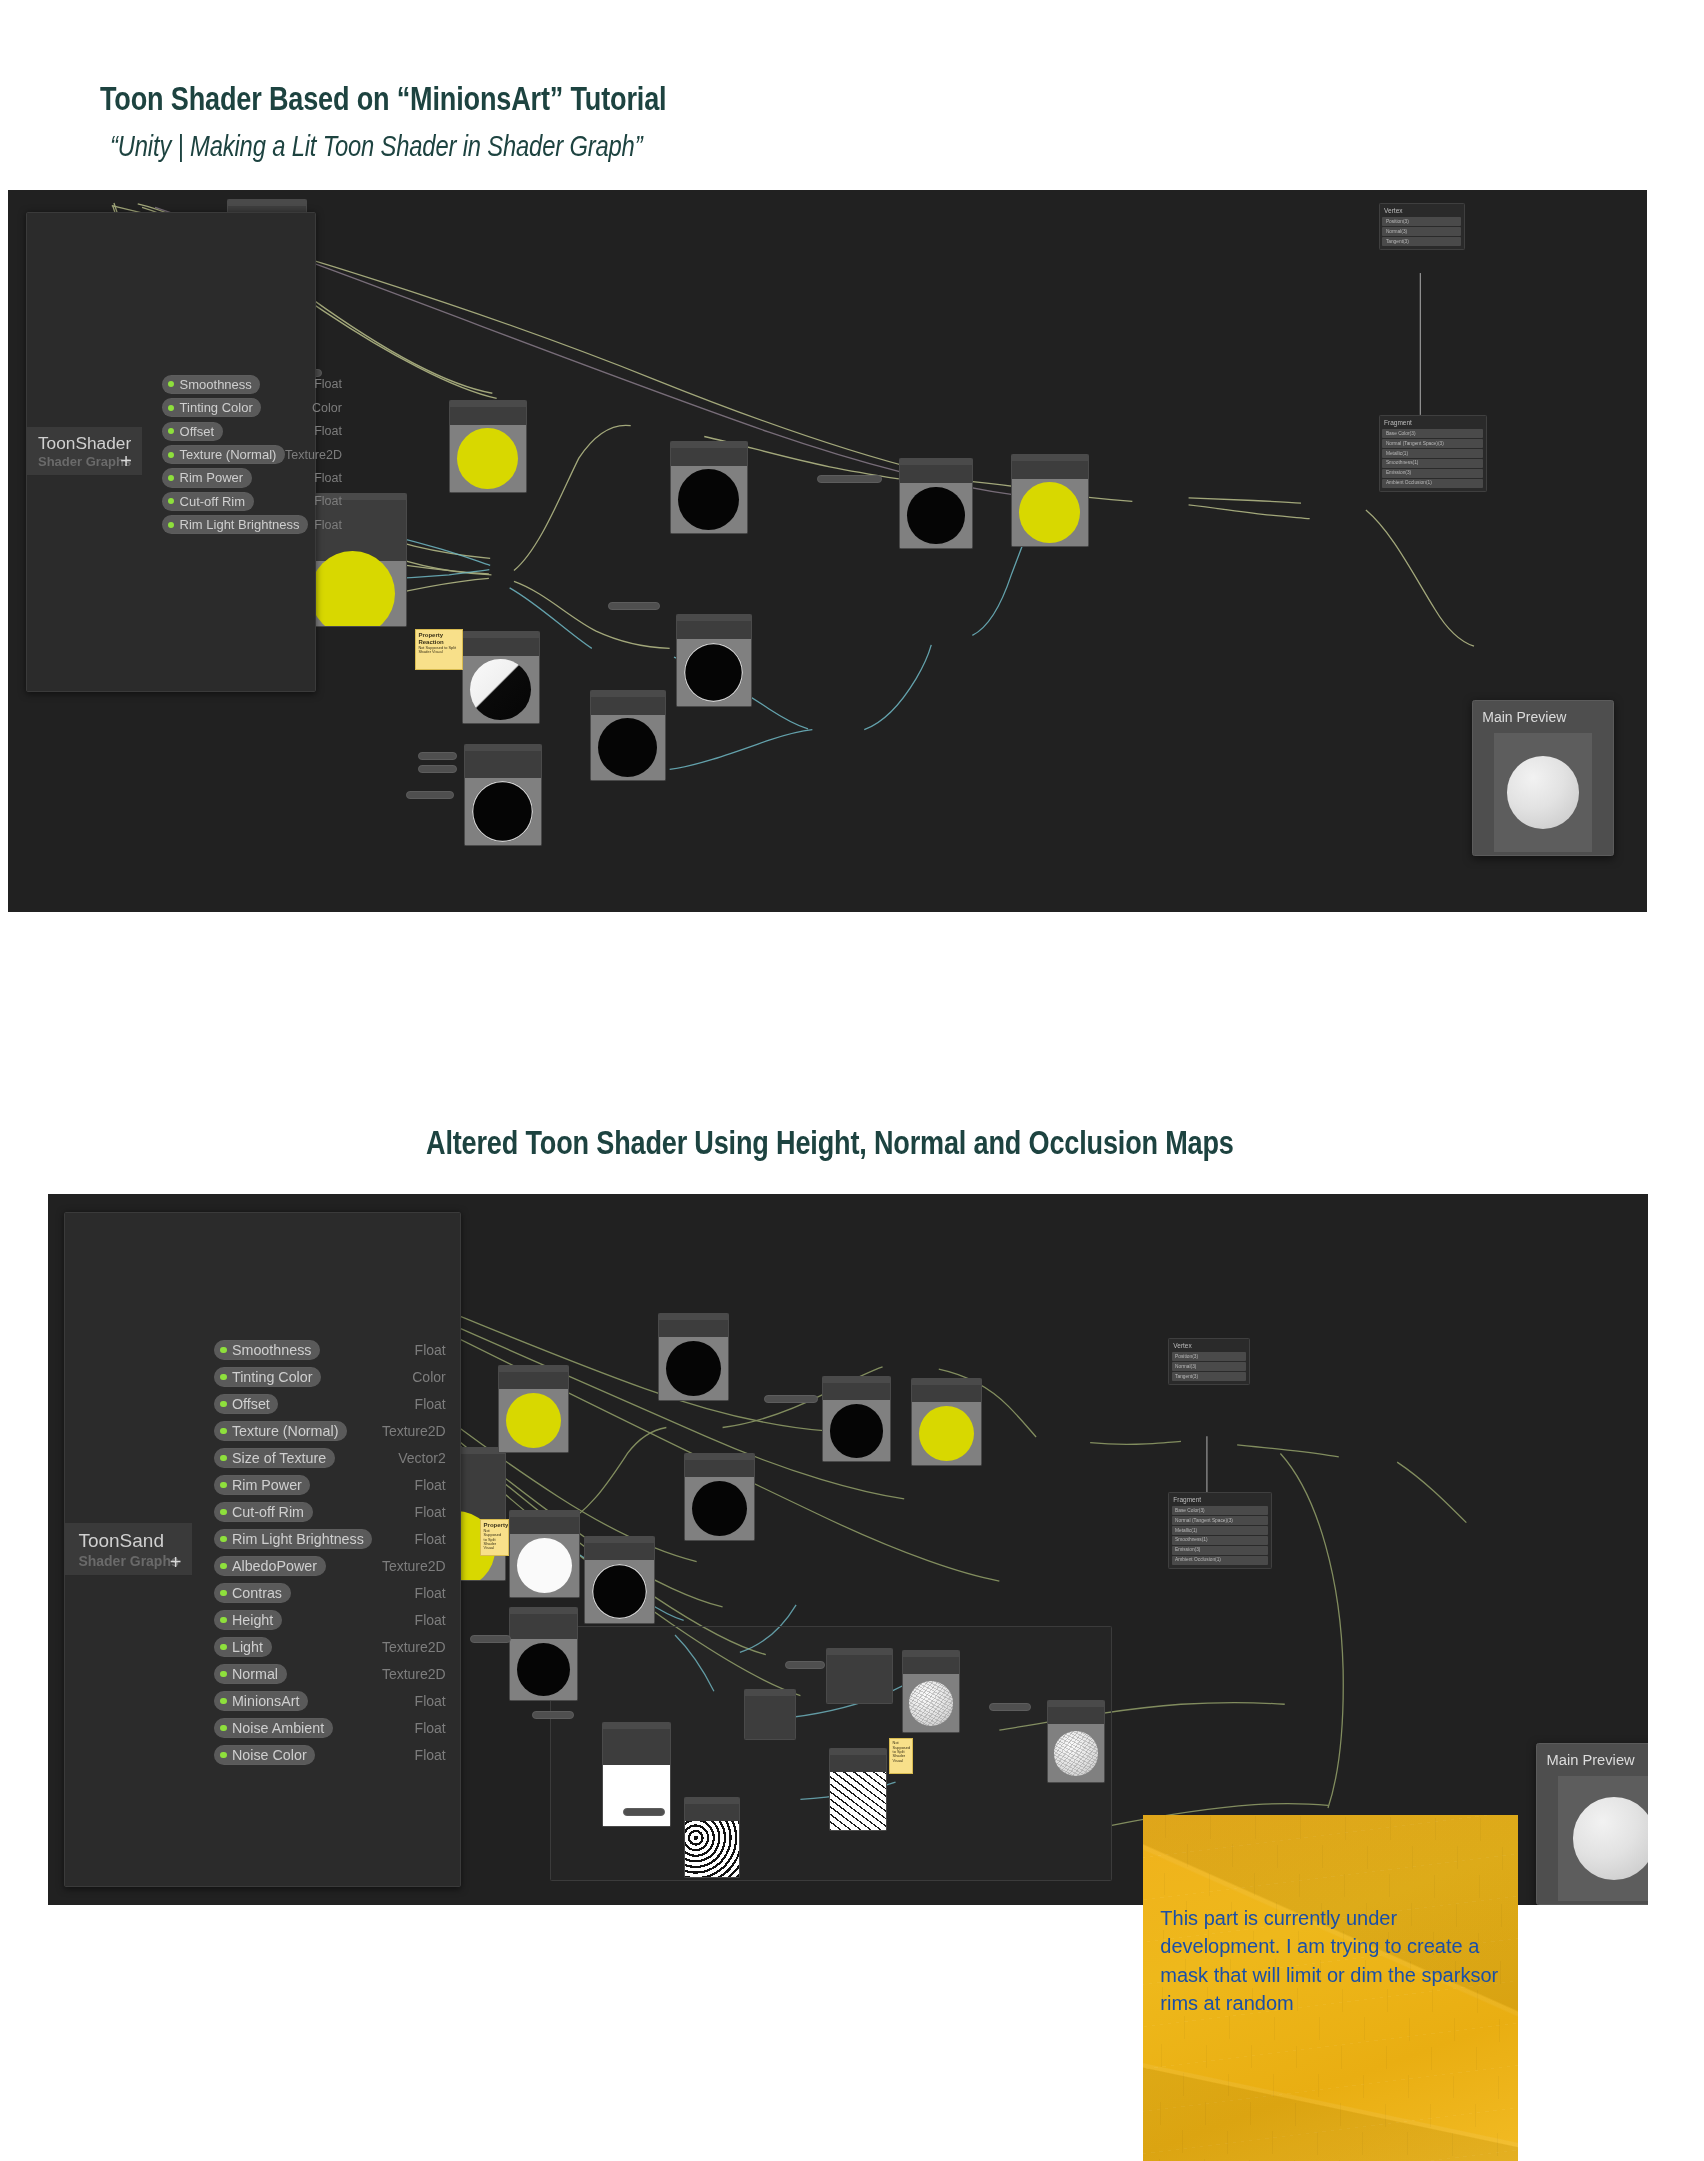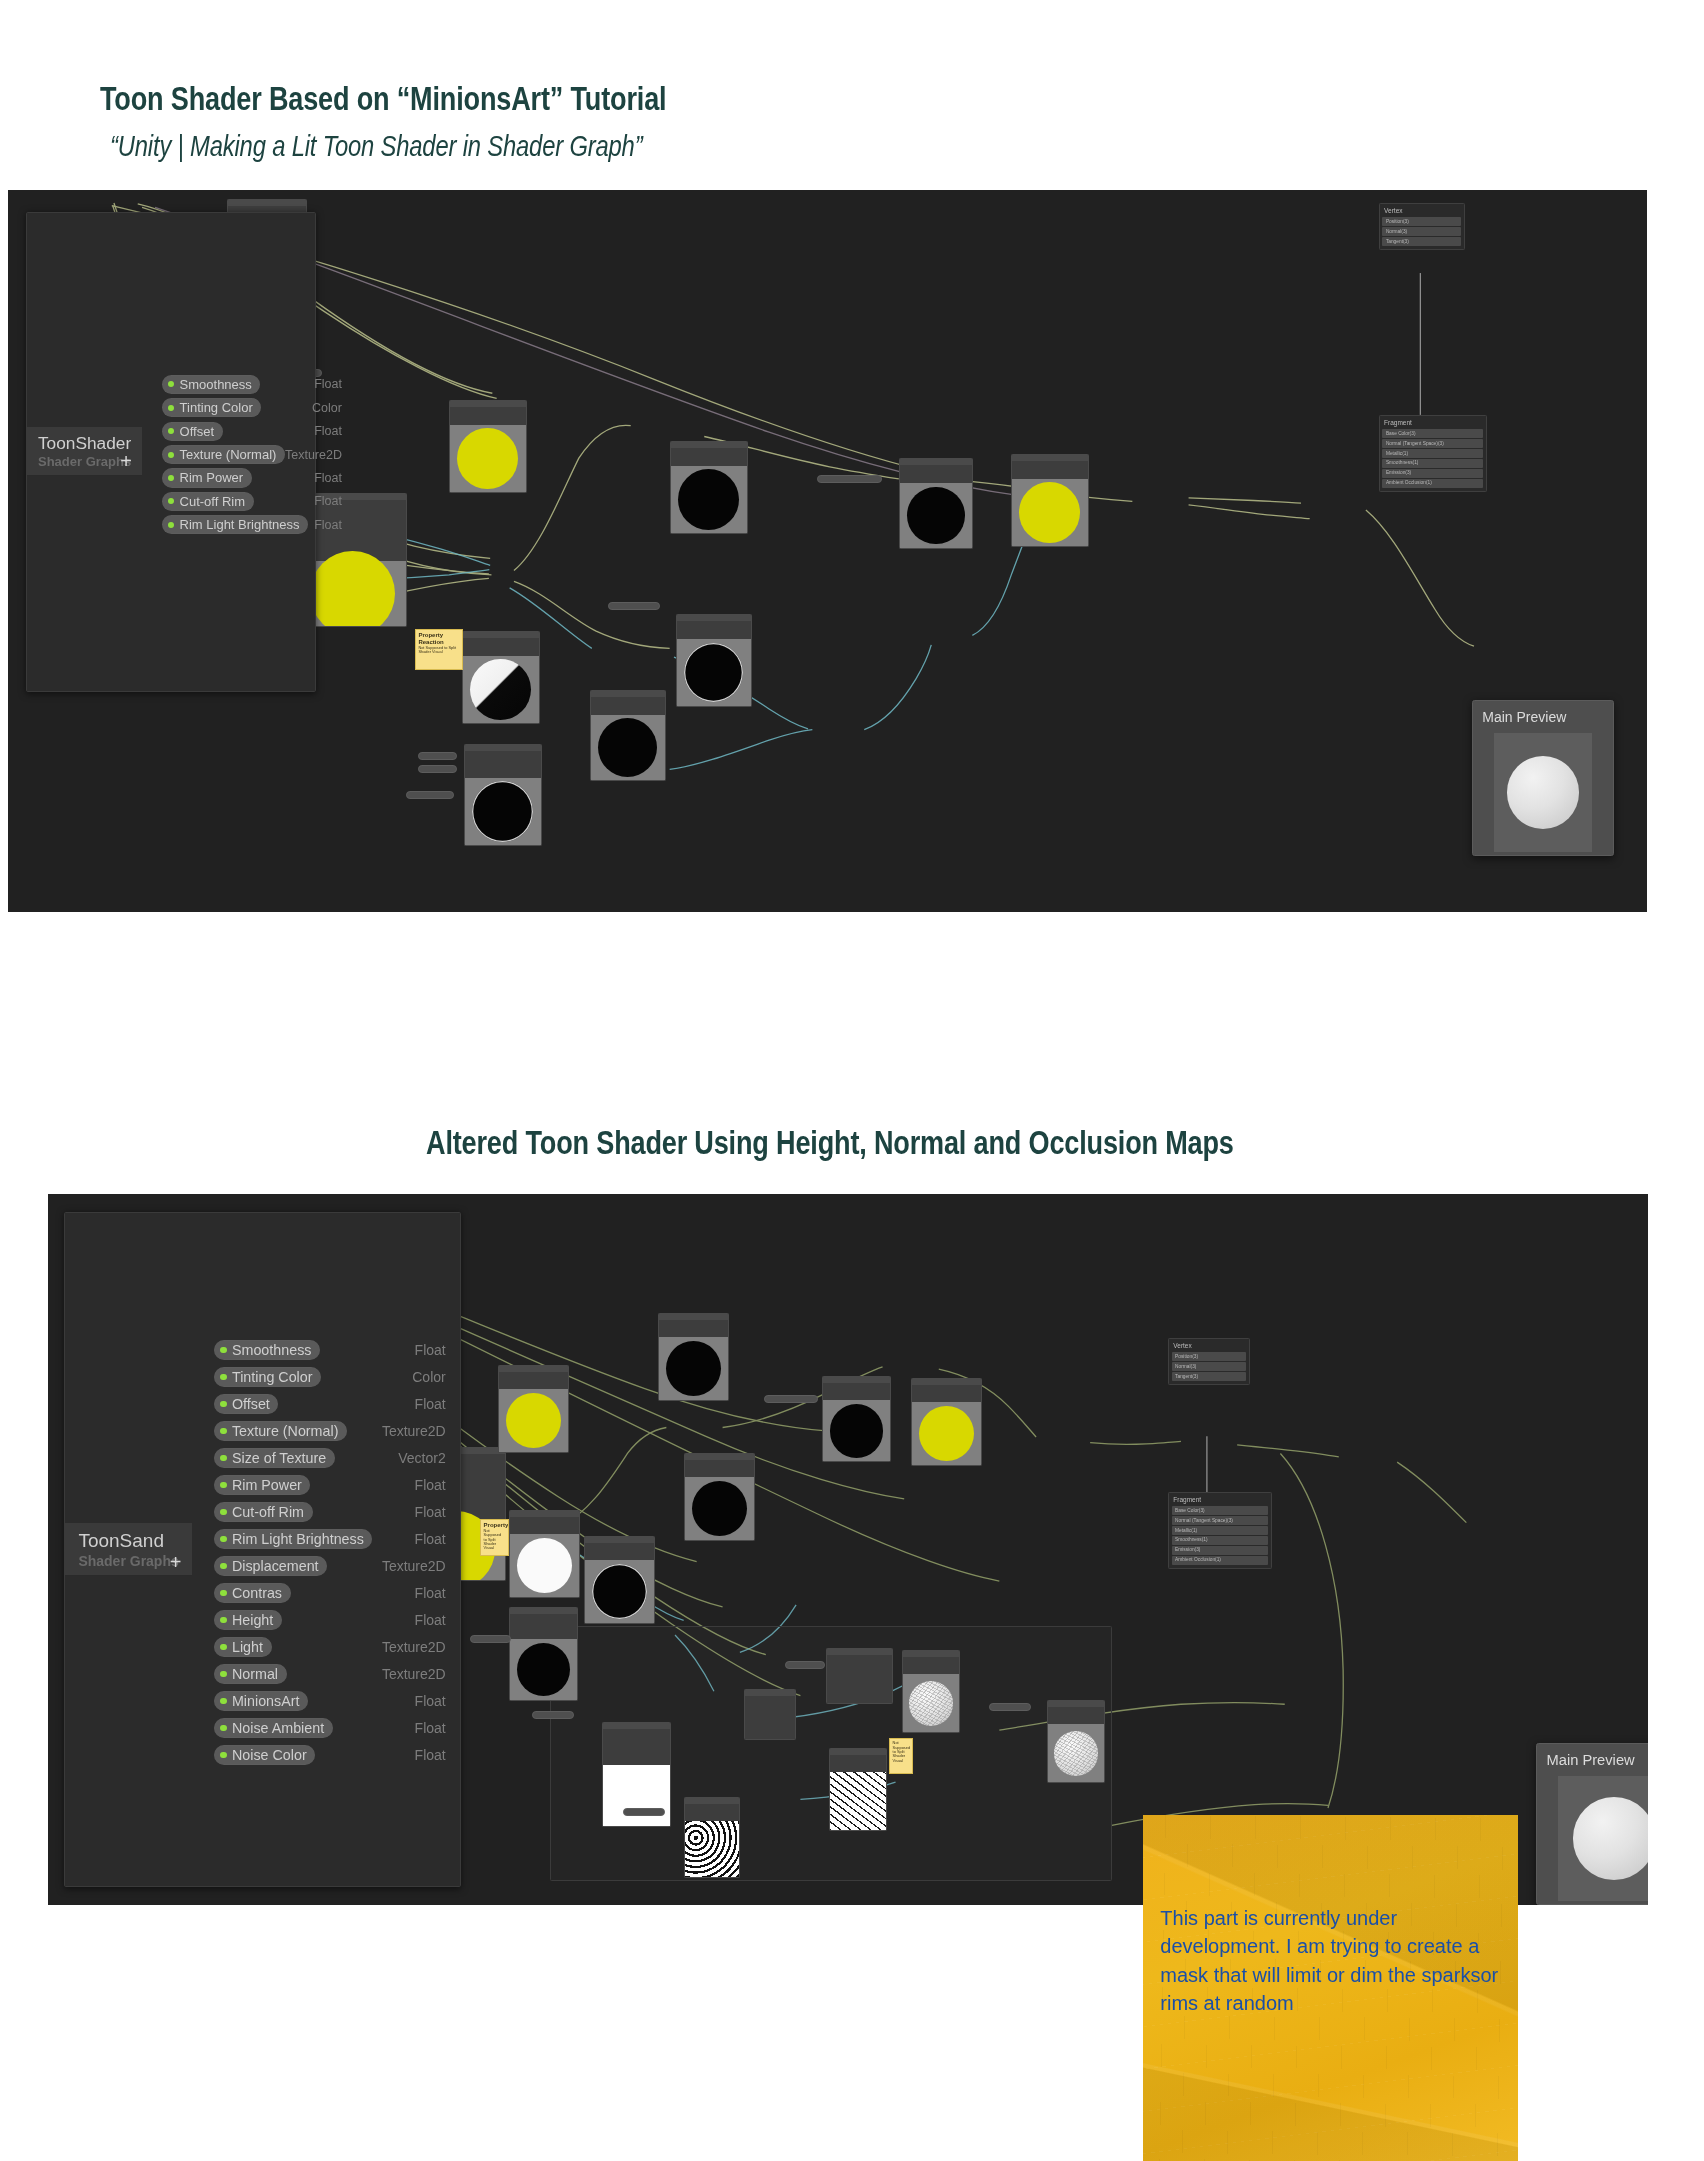--- a/index.html
+++ b/index.html
@@ -662,21 +662,21 @@
         <div class="bb-row">
             <span class="pill">
               <span class="dot"></span>
               <span class="pill-label">Rim Light Brightness</span>
             </span>
             <span class="bb-type">Float</span>
           </div>
         <div class="bb-row">
             <span class="pill">
               <span class="dot"></span>
-              <span class="pill-label">Displacement</span>
+              <span class="pill-label">AlbedoPower</span>
             </span>
             <span class="bb-type">Texture2D</span>
           </div>
         <div class="bb-row">
             <span class="pill">
               <span class="dot"></span>
               <span class="pill-label">Contras</span>
             </span>
             <span class="bb-type">Float</span>
           </div>

